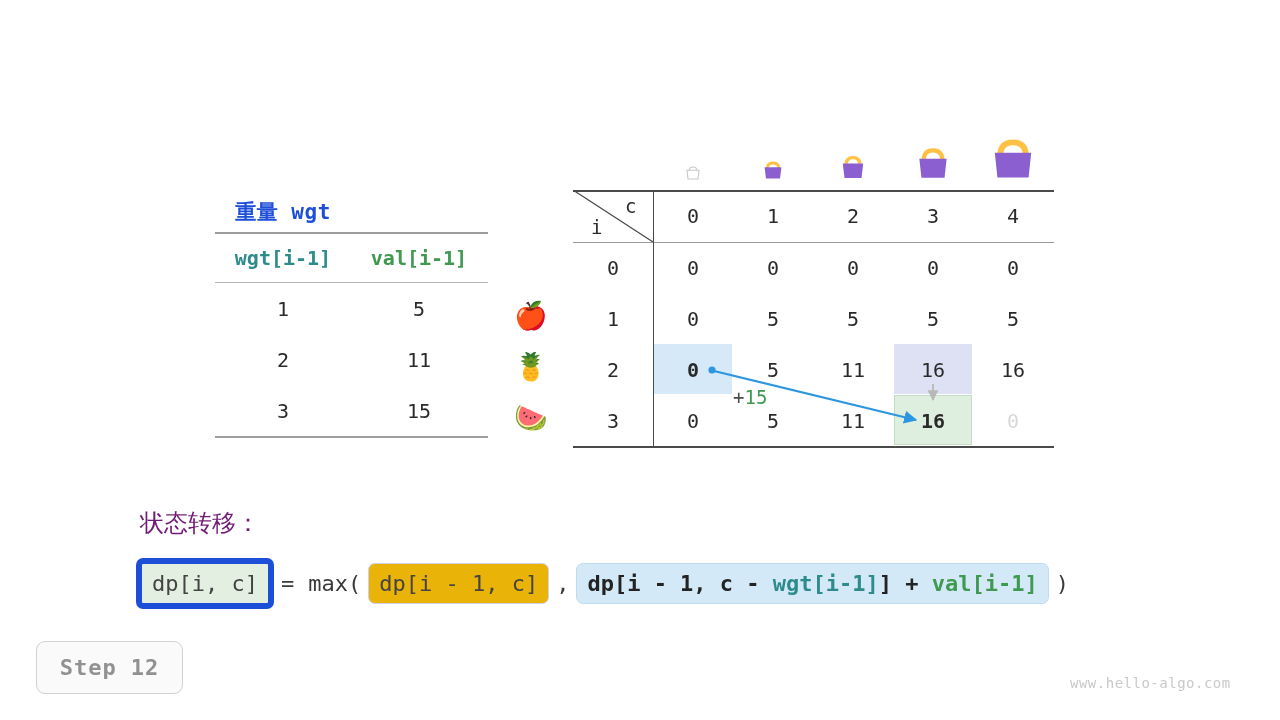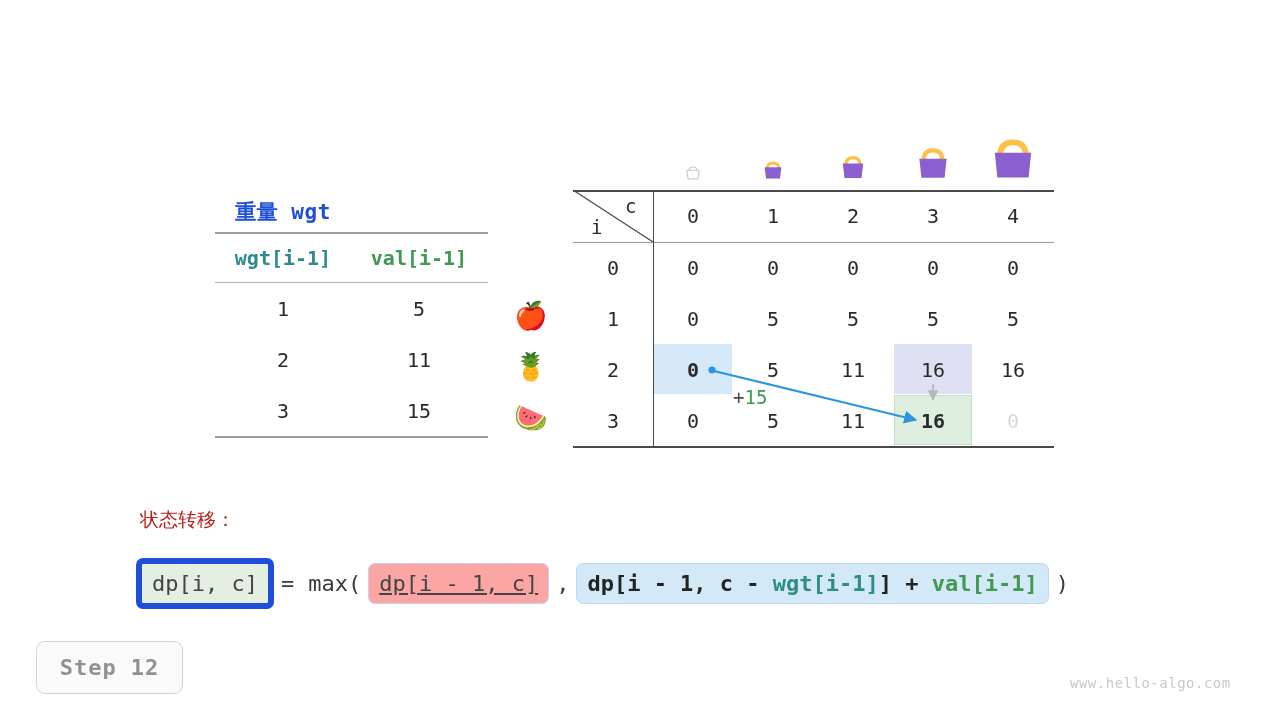--- a/index.html
+++ b/index.html
@@ -181,22 +181,22 @@
     font-size: 19px;
     font-weight: normal;
   }
   #plus15 .sign { color: #4a4a4a; }
   #plus15 .num  { color: #3f9950; }
 
   
   #transition-label {
     left: 140px;
     top: 507px;
-    font-size: 19px;
-    color: #b91c1c;
+    font-size: 24px;
+    color: #701a75;
     font-family: "DejaVu Sans", "Liberation Sans", sans-serif;
   }
   #formula {
     left: 136px;
     top: 558px;
     display: flex;
     align-items: center;
     font-size: 22px;
     white-space: pre;
   }
@@ -204,24 +204,23 @@
     border-radius: 7px;
     padding: 7px 10px;
     display: inline-block;
   }
   #formula .chip.green {
     background: #e2efe1;
     border: 6px solid #1d4ed8;
     color: #444;
   }
   #formula .chip.lav {
-    background: #fca5a5;
+    background: #eab308;
     border: 1px solid #ced0ee;
     color: #444;
-    text-decoration: underline;
   }
   #formula .chip.blue {
     background: #d4e9f7;
     border: 1px solid #bcdcf1;
     font-weight: bold;
     color: #232323;
   }
   #formula .plain { color: #3a3a3a; padding: 0 7px; }
   #formula .t-teal { color: #2e8b8b; }
   #formula .t-green { color: #3f9950; }

